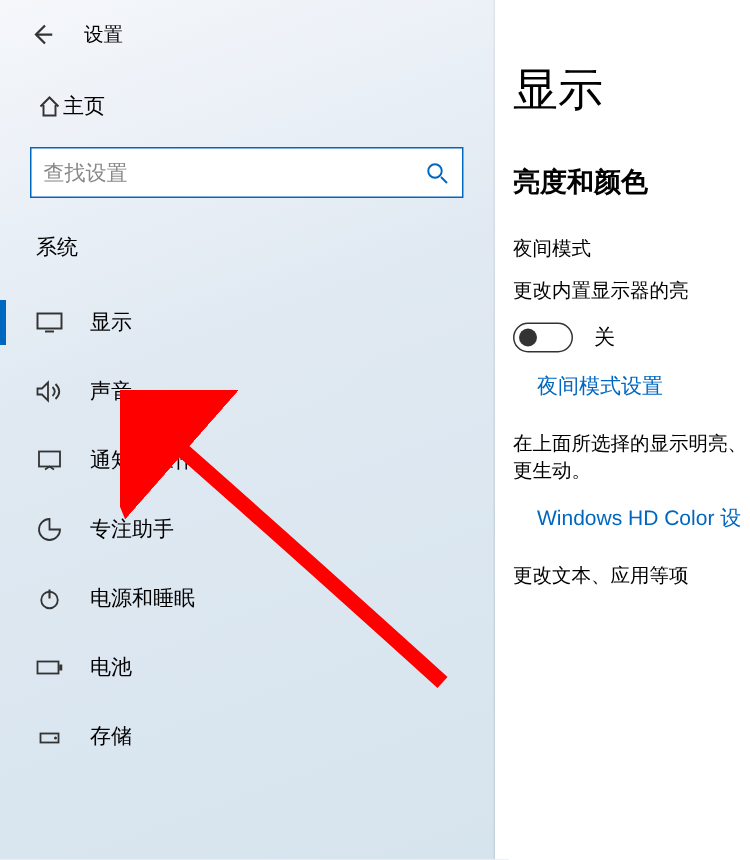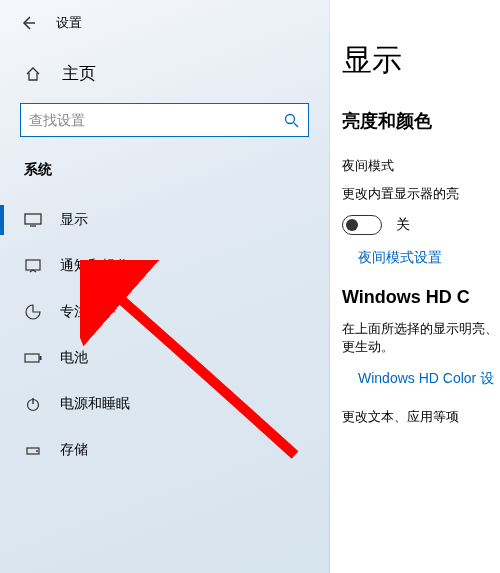--- a/index.html
+++ b/index.html
@@ -23,23 +23,23 @@
     .topbar {
       display: flex;
       gap: 20px;
       padding: 14px 18px;
       font-size: 13px;
     }
     .back-icon { cursor: pointer; }
     .home-row {
       display: flex;
       align-items: center;
-      gap: 20px;
+      gap: 0;
       padding: 16px 24px 18px 24px;
-      font-size: 17px;
+      font-size: 14px;
       cursor: pointer;
     }
     .search-box {
       margin: 0 20px 18px 20px;
       display: flex;
       align-items: center;
       border: 1px solid #0067c0;
       background: #fff;
       height: 34px;
       padding: 0 8px;
@@ -49,21 +49,21 @@
       border: none;
       outline: none;
       font-size: 14px;
       color: #0c4a6e;
       background: transparent;
     }
     .search-input::placeholder { color: #888; }
     .category-title {
       padding: 6px 24px 18px 24px;
       font-size: 14px;
-      font-weight: bold;
+      font-weight: normal;
     }
     .nav-item {
       display: flex;
       align-items: center;
       gap: 18px;
       padding: 14px 24px;
       font-size: 14px;
       cursor: pointer;
       position: relative;
     }
@@ -154,58 +154,67 @@
   <div class="nav-item selected">
     <span class="nav-icon">
       <svg width="18" height="14" viewBox="0 0 18 14">
           <rect x="1" y="1" width="16" height="10" stroke="#333" stroke-width="1.3" fill="none"></rect>
           <path d="M6 13 H12" stroke="#333" stroke-width="1.3"></path>
         </svg>
     </span>
     <span>显示</span>
   </div>
 
+  <div class="nav-item">
+    <span class="nav-icon">
+      <svg width="18" height="16" viewBox="0 0 18 16">
+          <path d="M1 6 H4 L8 2 V14 L4 10 H1 Z" stroke="#333" stroke-width="1.2" fill="none"></path>
+          <path d="M11 5 Q14 8 11 11 M13 3 Q18 8 13 13" stroke="#333" stroke-width="1.2" fill="none"></path>
+        </svg>
+    </span>
+    <span>声音</span>
+  </div>
 
   <div class="nav-item">
     <span class="nav-icon">
       <svg width="16" height="16" viewBox="0 0 16 16">
           <rect x="1" y="2" width="14" height="10" stroke="#333" stroke-width="1.2" fill="none"></rect>
           <path d="M5 14 L8 12 L11 14" stroke="#333" stroke-width="1.2" fill="none"></path>
         </svg>
     </span>
     <span>通知和操作</span>
   </div>
 
   <div class="nav-item">
     <span class="nav-icon">
       <svg width="16" height="16" viewBox="0 0 16 16">
           <path d="M8 1 A7 7 0 1 0 15 8 H8 Z" stroke="#333" stroke-width="1.2" fill="none"></path>
         </svg>
     </span>
     <span>专注助手</span>
+  </div>
+
+  <div class="nav-item">
+    <span class="nav-icon">
+      <svg width="16" height="16" viewBox="0 0 16 16">
+          <circle cx="8" cy="9" r="5.5" stroke="#333" stroke-width="1.2" fill="none"></circle>
+          <path d="M8 2 V8" stroke="#333" stroke-width="1.4"></path>
+        </svg>
+    </span>
+    <span>电源和睡眠</span>
   </div>
 
   <div class="nav-item">
     <span class="nav-icon">
       <svg width="18" height="12" viewBox="0 0 18 12">
           <rect x="1" y="2" width="14" height="8" stroke="#333" stroke-width="1.2" fill="none"></rect>
           <rect x="15.5" y="4" width="2" height="4" fill="#333"></rect>
         </svg>
     </span>
     <span>电池</span>
-  </div>
-
-  <div class="nav-item">
-    <span class="nav-icon">
-      <svg width="16" height="16" viewBox="0 0 16 16">
-          <circle cx="8" cy="9" r="5.5" stroke="#333" stroke-width="1.2" fill="none"></circle>
-          <path d="M8 2 V8" stroke="#333" stroke-width="1.4"></path>
-        </svg>
-    </span>
-    <span>电源和睡眠</span>
   </div>
 
   <div class="nav-item">
     <span class="nav-icon">
       <svg width="16" height="16" viewBox="0 0 16 16">
           <rect x="2" y="6" width="12" height="6" stroke="#333" stroke-width="1.2" fill="none"></rect>
           <circle cx="12" cy="9" r="1" fill="#333"></circle>
         </svg>
     </span>
     <span>存储</span>
@@ -225,18 +234,17 @@
   <h1>显示</h1>
   <h2>亮度和颜色</h2>
   <p style="margin-top:24px">夜间模式</p>
   <p>更改内置显示器的亮</p>
   <div class="toggle-row">
     <div class="toggle"></div>
     <span>关</span>
   </div>
   <span class="link">夜间模式设置</span>
 
-  <h2>Windows HD C</h2>
   <p>在上面所选择的显示明亮、更生动。</p>
   <span class="link">Windows HD Color 设</span>
 
   <p>更改文本、应用等项</p>
 </div>
 
 </body></html>

